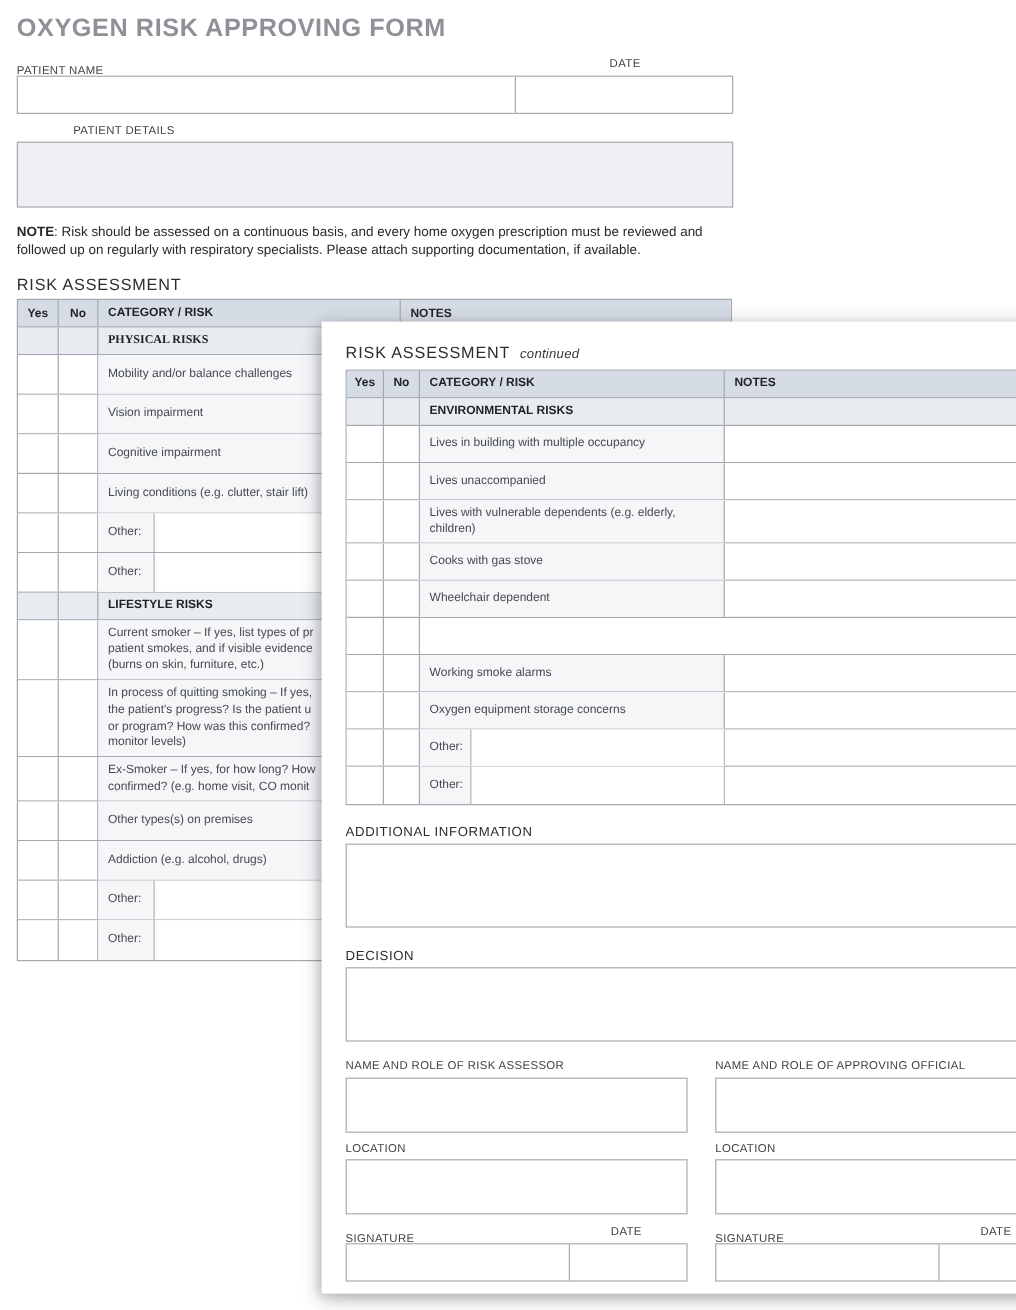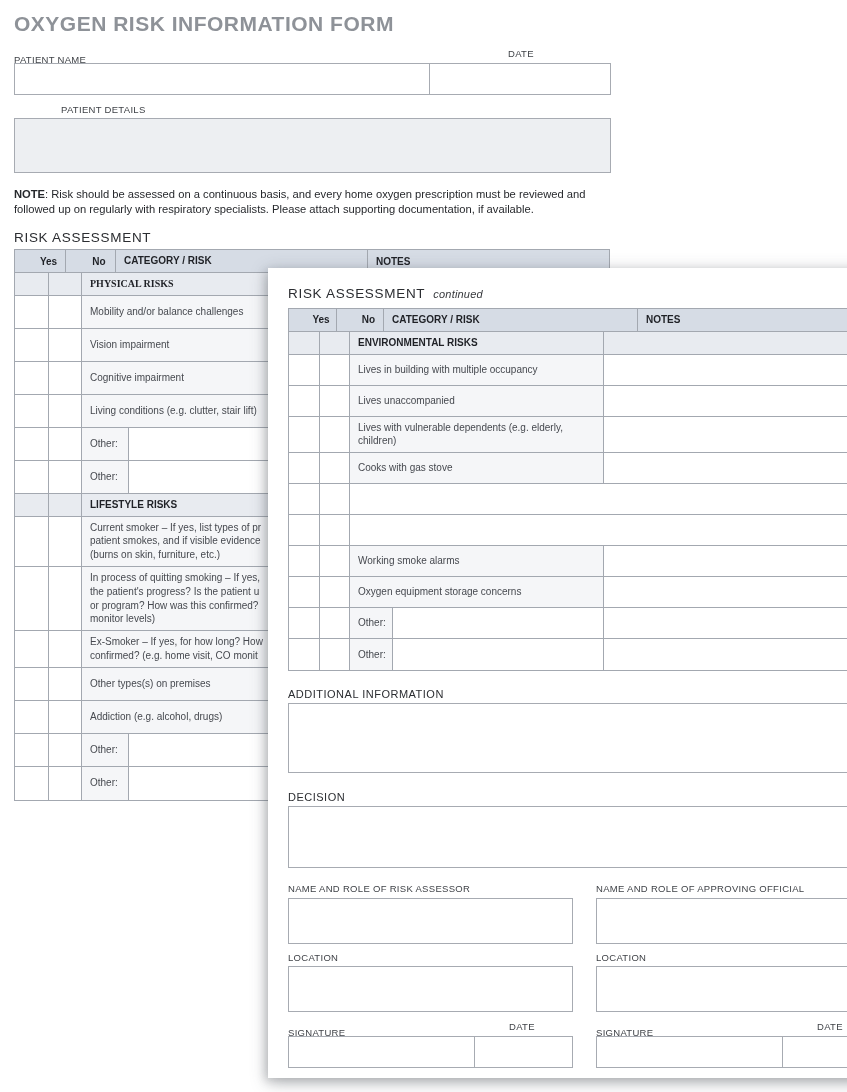--- a/index.html
+++ b/index.html
@@ -38,21 +38,21 @@
   .trow{display:flex;border-bottom:1px solid var(--bd);background:#fff;}
   .trow:last-child{border-bottom:none;}
   .thead{background:var(--hdbg);min-height:20px;}
   .t2 .thead{min-height:22px;}
   .tsection{background:var(--secbg);min-height:21px;}
   .t2 .tsection{min-height:22px;}
   .titem{min-height:33px;}
   .t2 .titem{min-height:31px;}
   .cell{display:flex;align-items:center;border-right:1px solid var(--bd);}
   .c-yn{justify-content:center;font-size:10px;color:var(--inkdark);}
-  .thead .c-yn{font-weight:700;margin-left:17px;}
+  .thead .c-yn{font-weight:700;}
   .c-cat{padding:4px 8px;font-size:10px;line-height:1.38;color:var(--ink);white-space:pre-line;}
   .c-cat.h{font-weight:700;color:var(--inkdark);white-space:normal;}
   .titem .c-cat.item{background:var(--catbg);}
   .c-notes{border-right:none;padding:0 8px;font-size:10px;font-weight:700;color:var(--inkdark);}
   .otherwrap{padding:0;background:#fff;align-items:stretch;}
   .other-label{width:47px;background:var(--catbg);border-right:1px solid var(--bd);display:flex;align-items:center;padding-left:8px;font-size:10px;color:var(--ink);}
   .t2 .other-label{width:43px;}
   .other-input{flex:1;background:#fff;}
 
   
@@ -77,21 +77,21 @@
   .sigrow{display:flex;height:32px;border:1px solid var(--boxbd);}
   .sigcell{flex:0 0 186px;border-right:1px solid var(--boxbd);}
   .sigdate{flex:1;}
 </style>
 </head>
 <body>
 
 <div class="canvas">
 
   <section class="page1">
-    <h1>OXYGEN RISK INFORMATION FORM</h1>
+    <h1>OXYGEN RISK APPROVING FORM</h1>
 
     <div class="lblrow">
       <span class="flabel">PATIENT NAME</span>
       <span class="flabel datepos">DATE</span>
     </div>
     <div class="nd">
       <div class="ndname"></div>
       <div class="nddate"></div>
     </div>
 
@@ -247,20 +247,21 @@
         </div>
         <div class="trow titem">
           <div class="cell c-yn" style="flex: 0 0 31px;"></div>
           <div class="cell c-yn" style="flex: 0 0 30px;"></div>
           <div class="cell c-cat item" style="flex: 0 0 254px;">Cooks with gas stove</div>
           <div class="cell c-notes" style="flex: 1 1 0%;"></div>
         </div>
         <div class="trow titem">
           <div class="cell c-yn" style="flex: 0 0 31px;"></div>
           <div class="cell c-yn" style="flex: 0 0 30px;"></div>
+          <div class="cell c-cat item" style="flex: 0 0 254px;">Wheelchair dependent</div>
           <div class="cell c-notes" style="flex: 1 1 0%;"></div>
         </div>
         <div class="trow titem">
           <div class="cell c-yn" style="flex: 0 0 31px;"></div>
           <div class="cell c-yn" style="flex: 0 0 30px;"></div>
           <div class="cell c-notes" style="flex: 1 1 0%;"></div>
         </div>
         <div class="trow titem">
           <div class="cell c-yn" style="flex: 0 0 31px;"></div>
           <div class="cell c-yn" style="flex: 0 0 30px;"></div>

